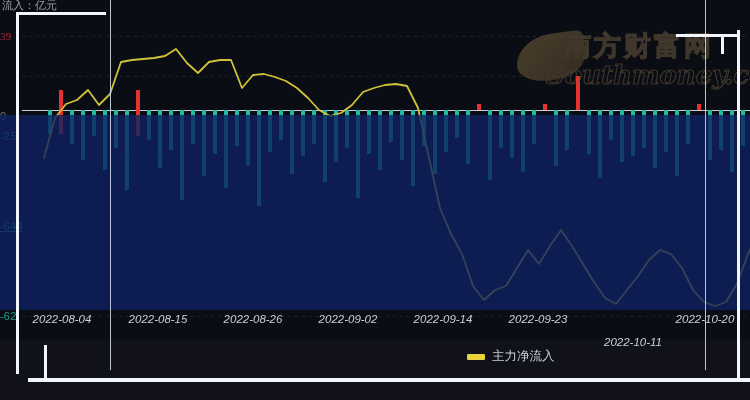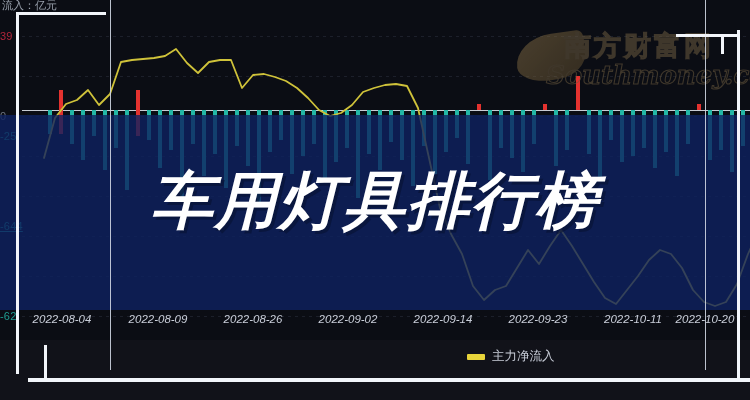--- a/index.html
+++ b/index.html
@@ -76,21 +76,21 @@
 </head>
 <body>
 
 <div id="stage">
 
   <div id="chart-canvas">
 
     <div id="hdr-label">流入：亿元</div>
 
     <div id="yticks">
-        <div class="ytick" style="top: 30px; color: rgb(177, 37, 58);">39</div>
+        <div class="ytick" style="top: 30px; color: rgb(177, 37, 58); font-family: Liberation Serif, serif;">39</div>
         <div class="ytick" style="top: 110px; color: rgb(110, 116, 128);">0</div>
         <div class="ytick" style="top: 130px; color: rgb(31, 157, 143);">-25</div>
         <div class="ytick" style="top: 220px; color: rgb(31, 157, 143); text-decoration: underline;">-644</div>
         <div class="ytick" style="top: 310px; color: rgb(31, 157, 143);">-62</div>
       </div>
 
     <div id="gridlines">
         <div class="gridline" style="top: 36px;"></div>
         <div class="gridline" style="top: 76px;"></div>
         <div class="gridline" style="top: 116px;"></div>
@@ -173,41 +173,40 @@
         </div>
 
       <svg id="line-svg" width="728" height="294">
         <polyline id="idx-line" fill="none" stroke="#cfc23a" stroke-width="1.8" stroke-linejoin="round" stroke-linecap="round" points="22,140 33,100 44,86 55,82 66,72 77,87 88,76 99,44 110,42 121,41 132,40 143,38 154,31 165,45 176,55 187,44 198,42 209,42 220,70 231,57 242,56 253,59 264,63 275,70 286,80 297,92 308,98 319,95 330,87 341,74 352,70 363,67 374,66 385,68 396,90 407,140 418,190 429,216 440,236 451,268 462,282 473,272 484,268 495,250 506,232 517,246 528,228 539,212 550,228 561,246 572,264 583,280 594,286 605,272 616,258 627,242 638,232 649,236 660,250 671,272 682,284 693,288 704,284 715,266 726,236 737,212 748,196"></polyline>
       </svg>
     </div>
   </div>
 
   <div id="blue-overlay"></div>
 
-  <div id="big-title">车用灯具排行榜</div>
 
   <div id="watermark">
     <div id="wm-swoosh"></div>
     <div id="wm-cn">南方财富网</div>
     <div id="wm-en">Southmoney.com</div>
   </div>
 
   <div id="crosshairs">
       <div class="vline" style="left: 110px; height: 370px;"></div>
       <div class="vline" style="left: 705px; height: 370px;"></div>
     </div>
 
   <div id="xaxis">
       <div class="xtick" style="left: 62px;">2022-08-04</div>
-      <div class="xtick" style="left: 158px;">2022-08-09</div>
+      <div class="xtick" style="left: 158px;">2022-08-15</div>
       <div class="xtick" style="left: 253px;">2022-08-26</div>
       <div class="xtick" style="left: 348px;">2022-09-02</div>
       <div class="xtick" style="left: 443px;">2022-09-14</div>
       <div class="xtick" style="left: 538px;">2022-09-23</div>
-      <div class="xtick" style="left: 633px;">2022-10-11</div>
+      <div class="xtick" style="left: 633px; margin-top: 23px;">2022-10-11</div>
       <div class="xtick" style="left: 705px;">2022-10-20</div>
     </div>
 
   <div id="legend">
     <div class="legend-item" style="left:467px;">
       <span class="legend-sw solid"></span>
       <span class="legend-label">主力净流入</span>
     </div>
   </div>
 

